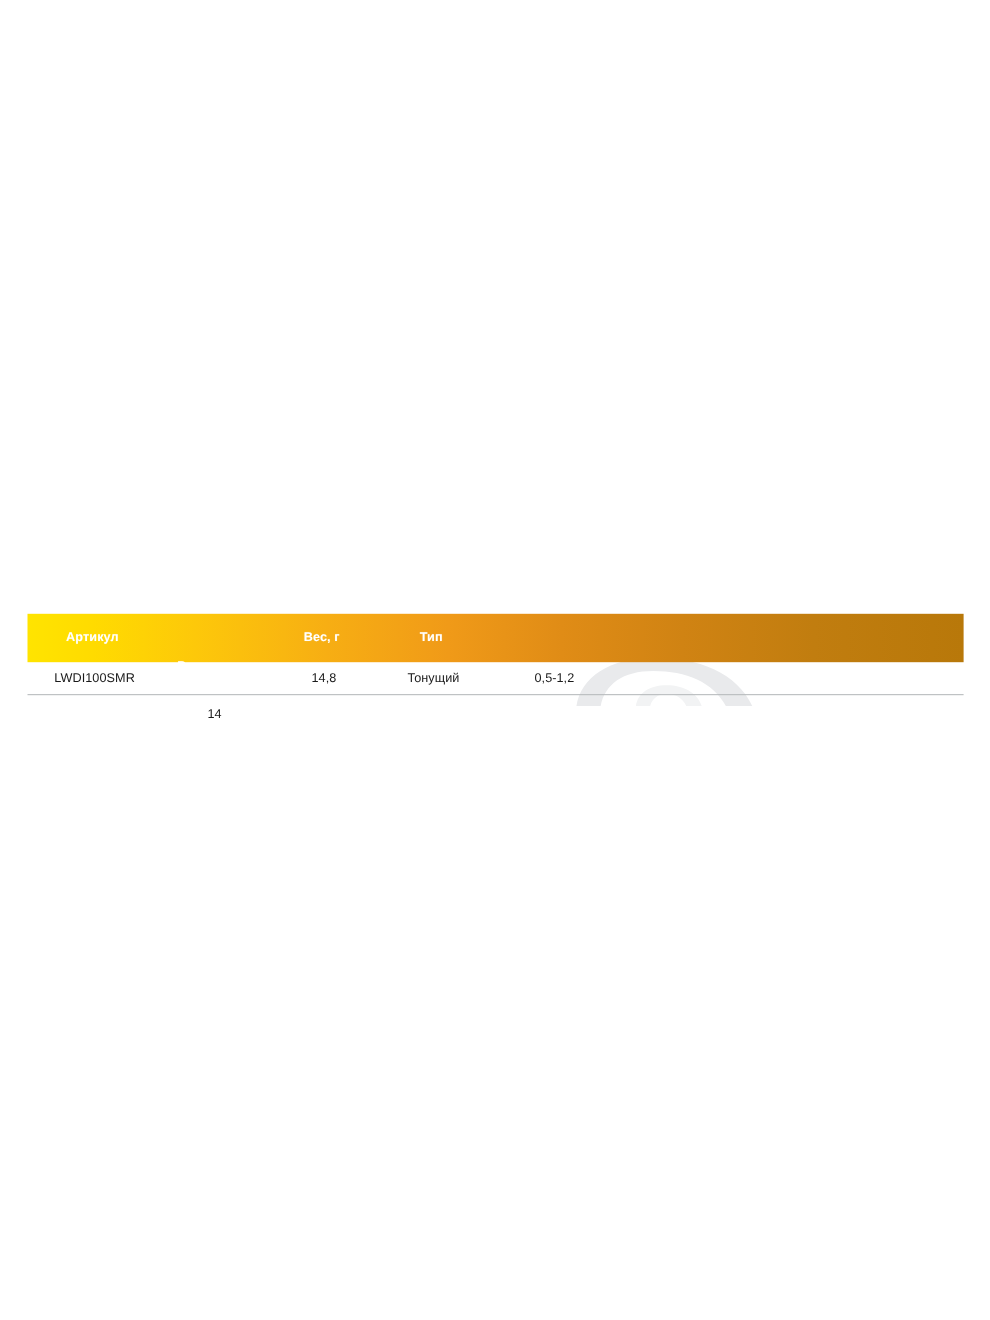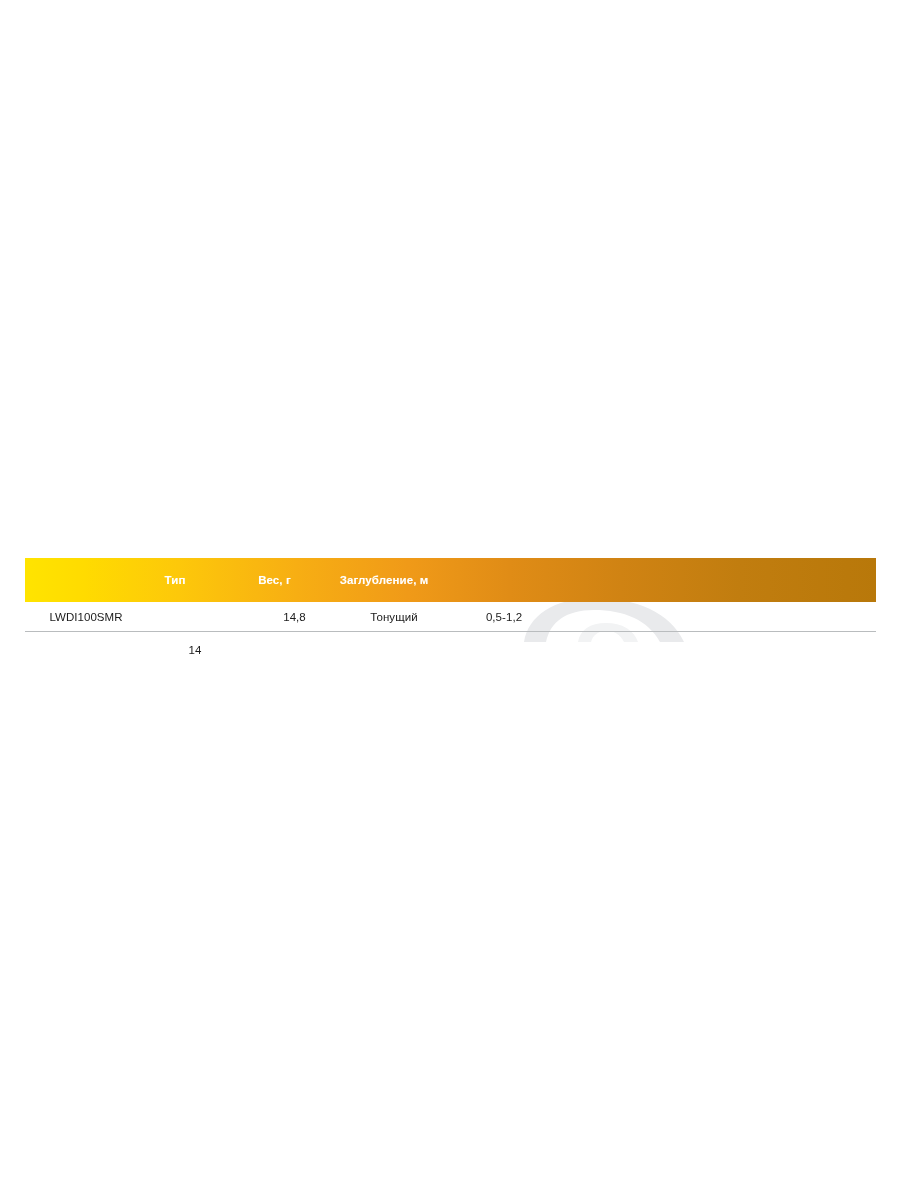--- a/index.html
+++ b/index.html
@@ -119,24 +119,24 @@
   <div id="spec-table">
 
     <div class="watermark">
       <svg width="185" height="46" viewBox="0 0 185 46" xmlns="http://www.w3.org/2000/svg">
         <path d="M4 46 C 8 20, 34 2, 74 2 C 116 2, 150 16, 164 46 L 140 46 C 128 24, 104 14, 74 14 C 46 14, 30 26, 26 46 Z" fill="#e9eaec"></path>
         <path d="M58 46 C 60 34, 70 27, 86 27 C 102 27, 114 34, 118 46 L 104 46 C 100 38, 94 35, 86 35 C 78 35, 73 39, 71 46 Z" fill="#f2f3f4"></path>
       </svg>
     </div>
 
     <div class="thead">
+      <div class="th c-article">Артикул</div>
       <div class="th c-size">Размер, см</div>
+      <div class="th c-weight">Вес, г</div>
       <div class="th c-type">Тип</div>
-      <div class="th c-weight">Вес, г</div>
-      <div class="th c-depth">Заглубление, м</div>
     </div>
 
     <div class="tbody">
       <div class="trow">
         <div class="td c-article">LWDI100SMR</div>
         <div class="td c-size">14</div>
         <div class="td c-weight">14,8</div>
         <div class="td c-type">Тонущий</div>
         <div class="td c-depth">0,5-1,2</div>
       </div>

